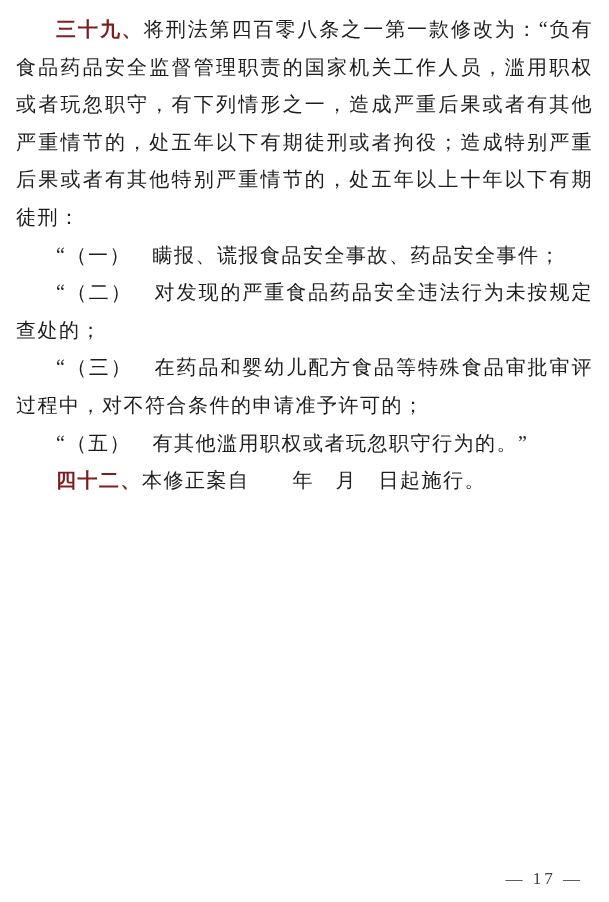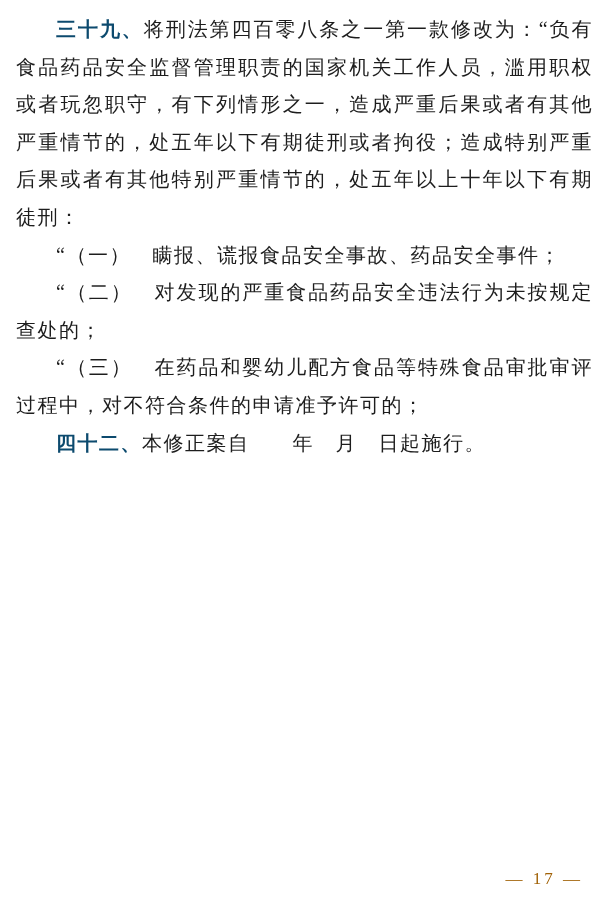--- a/index.html
+++ b/index.html
@@ -24,37 +24,38 @@
     line-height: 37.6px;
     color: #1d1d1d;
     letter-spacing: 1.5px;
     text-align: justify;
     text-justify: inter-character;
     text-indent: 2em;
     word-break: break-all;
   }
   .lead {
     font-weight: 700;
-    color: #0c4a6e;
+    color: #7f1d1d;
   }
   .pageno {
     position: absolute;
     right: 26px;
     bottom: 13px;
     font-size: 17px;
     letter-spacing: 3px;
-    color: #a16207;
+    color: #404040;
     font-family: "Liberation Serif", "DejaVu Serif", serif;
   }
 </style>
 </head>
 <body>
 
 <div class="page">
   <div class="doc-body" id="doc-body">
       <p class="para"><span class="lead">三十九、</span>将刑法第四百零八条之一第一款修改为：“负有食品药品安全监督管理职责的国家机关工作人员，滥用职权或者玩忽职守，有下列情形之一，造成严重后果或者有其他严重情节的，处五年以下有期徒刑或者拘役；造成特别严重后果或者有其他特别严重情节的，处五年以上十年以下有期徒刑：</p>
       <p class="para">“（一）　瞒报、谎报食品安全事故、药品安全事件；</p>
       <p class="para">“（二）　对发现的严重食品药品安全违法行为未按规定查处的；</p>
       <p class="para">“（三）　在药品和婴幼儿配方食品等特殊食品审批审评过程中，对不符合条件的申请准予许可的；</p>
+      <p class="para">“（五）　有其他滥用职权或者玩忽职守行为的。”</p>
       <p class="para"><span class="lead">四十二、</span>本修正案自　　年　月　日起施行。</p>
     </div>
   <div class="pageno">— 17 —</div>
 </div>
 
 </body></html>

